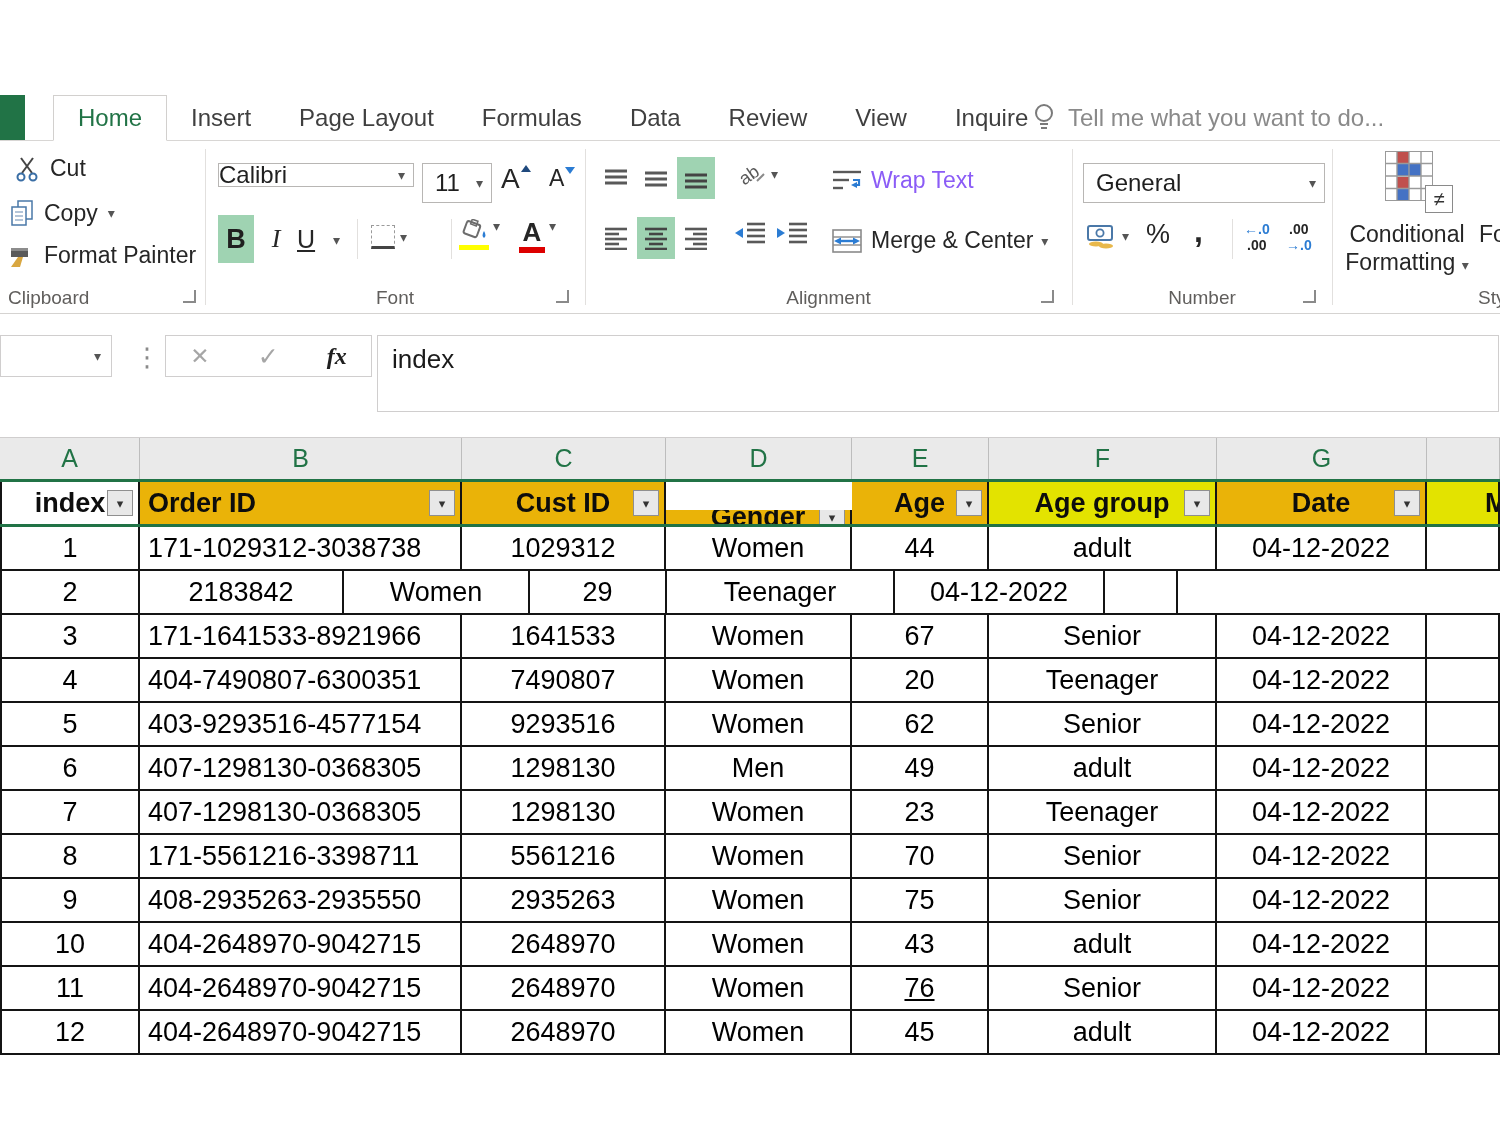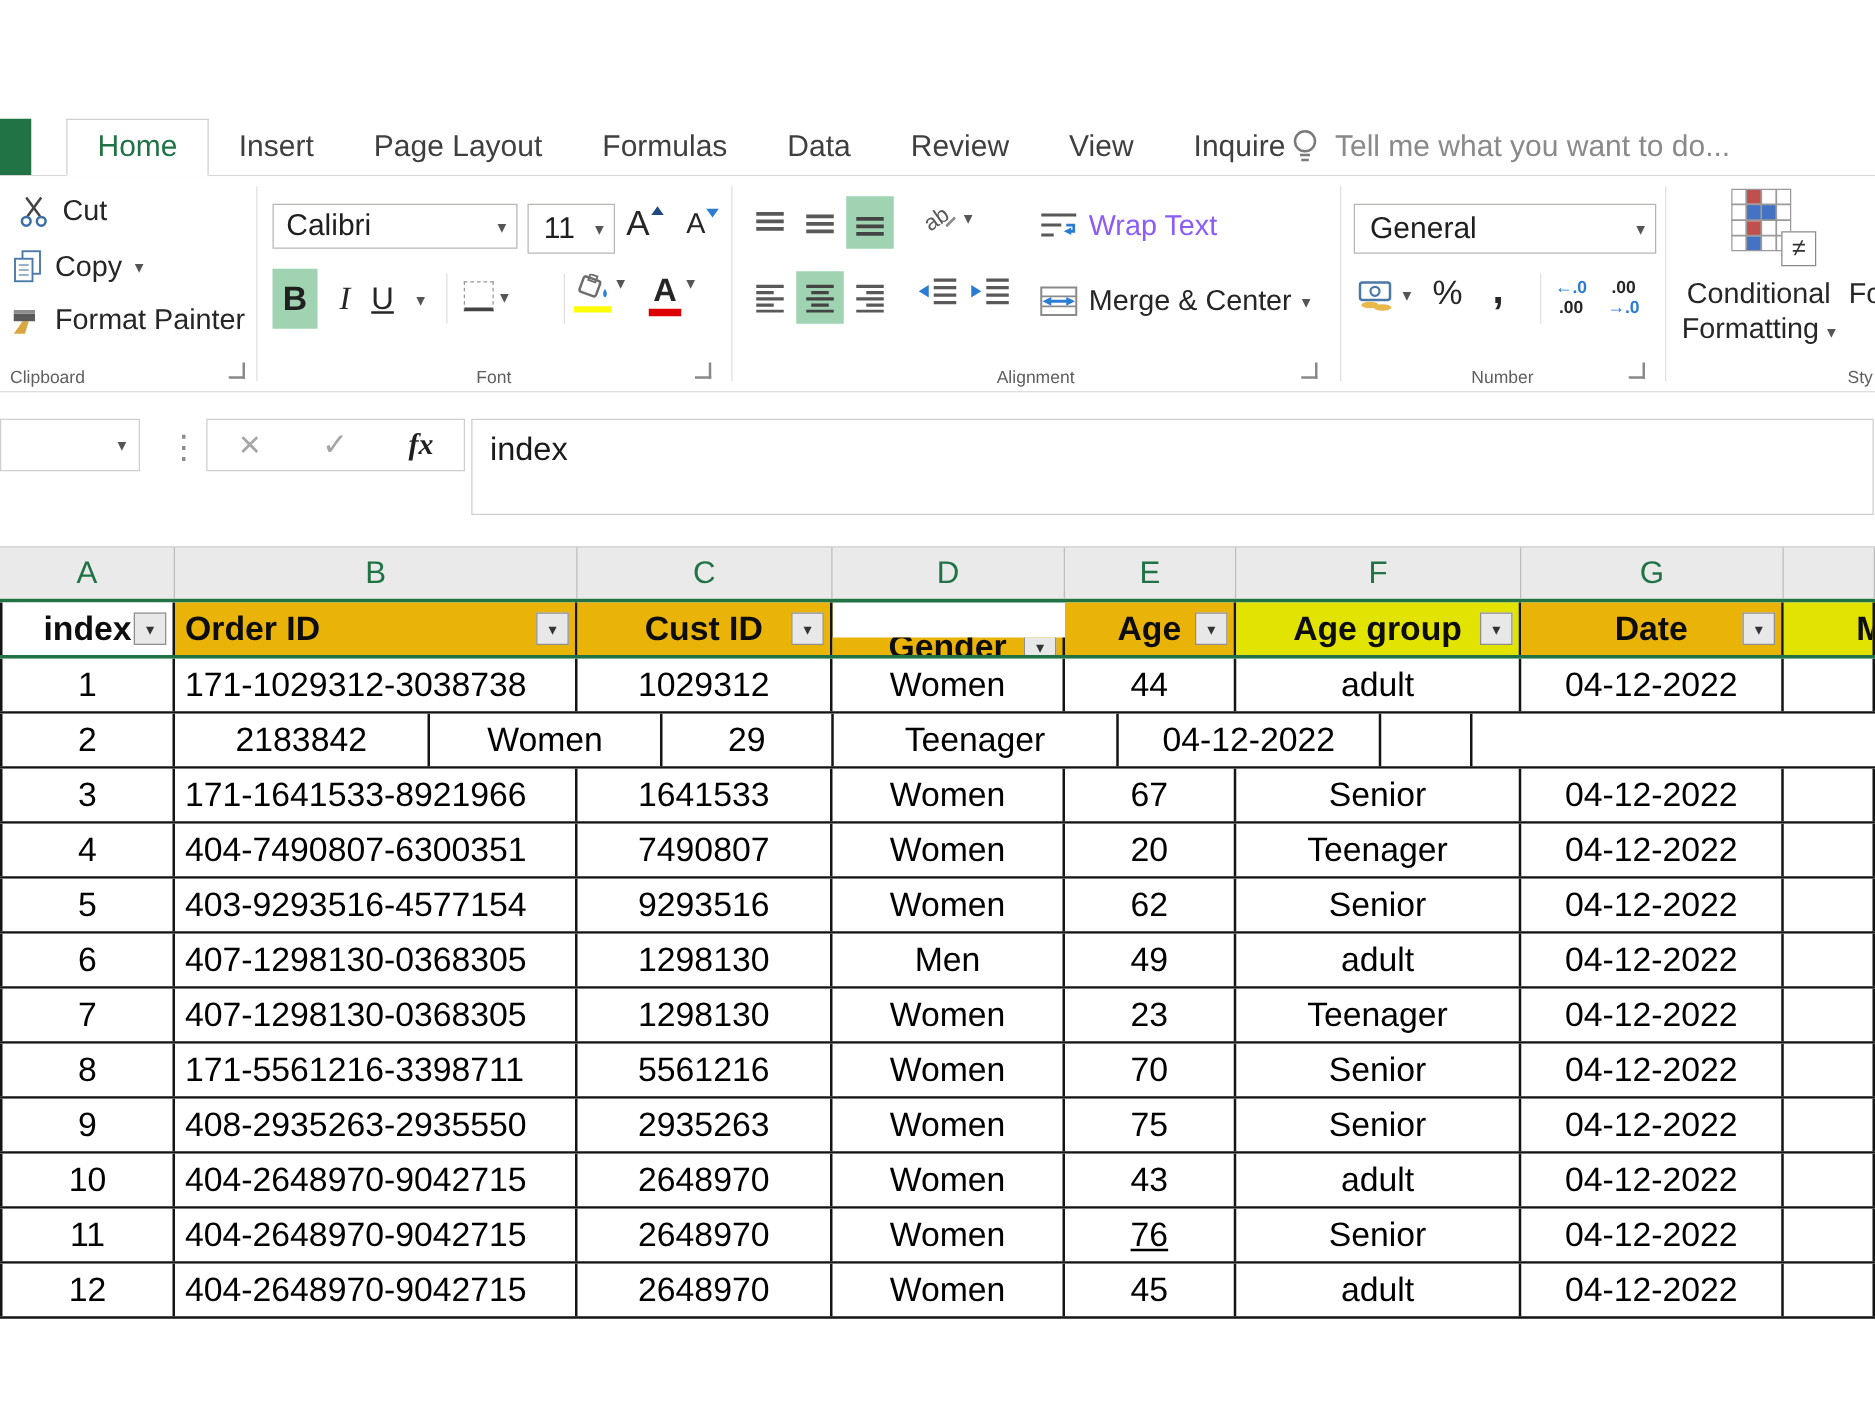--- a/index.html
+++ b/index.html
@@ -9,32 +9,32 @@
   #titlebar-space{height:95px;background:#fff}
   #tab-row{height:45px;display:flex;align-items:stretch;border-bottom:1px solid #d8d6d4;position:relative;background:#fff}
   #file-corner{width:25px;background:#217346}
   .tab{padding:0 24px;display:flex;align-items:center;font-size:24px;color:#3f3f3f;white-space:nowrap}
   .tab.active{color:#217346;background:#fff;border:1px solid #d2d0ce;border-bottom:1px solid #fff;margin-bottom:-1px;margin-left:28px}
   #tellme{position:absolute;left:1032px;top:0;height:45px;display:flex;align-items:center;gap:12px;color:#8a8a8a;font-size:24px}
   
   #ribbon{height:172px;position:relative;background:#fff;border-bottom:1px solid #d5d3d1}
   .gsep{position:absolute;top:8px;bottom:8px;width:1px;background:#e2e0de}
   .grp{position:absolute;top:0;height:172px}
-  .grp-label{position:absolute;bottom:4px;font-size:14px;color:#605e5c}
+  .grp-label{position:absolute;bottom:4px;font-size:19px;color:#605e5c}
   .launcher{position:absolute;bottom:10px;width:11px;height:11px;border-right:2px solid #8a8a8a;border-bottom:2px solid #8a8a8a}
   .dd{font-size:14px;color:#555;line-height:1}
   .vline{position:absolute;width:1px;background:#e2e0de}
   
   #grp-clipboard{left:0;width:205px}
   .clip-item{position:absolute;display:flex;align-items:center;gap:10px;font-size:23px;color:#262626}
   #btn-cut{left:14px;top:14px}#btn-copy{left:10px;top:58px}#btn-fp{left:8px;top:101px}
   
   #grp-font{left:205px;width:380px}
   .combo{position:absolute;border:1px solid #b8b6b4;background:#fff;display:flex;align-items:center;font-size:24px;color:#1f1f1f;box-sizing:border-box}
-  #font-name{left:13px;top:22px;width:196px;height:36px;padding-left:10px}
+  #font-name{left:13px;top:22px;width:196px;height:24px;}
   #font-size{left:217px;top:22px;width:70px;height:40px;padding-left:12px}
   .combo .dd{margin-left:auto;padding-right:8px}
   .sizebtn{position:absolute;display:flex;align-items:flex-start;gap:1px;color:#262626}
   #btn-grow{left:296px;top:24px}#btn-shrink{left:344px;top:26px}
   .bigA{font-size:28px;line-height:1}.smallA{font-size:23px;line-height:1}
   .tri{width:0;height:0;border-left:5px solid transparent;border-right:5px solid transparent;display:inline-block}
   .tri.up{border-bottom:7px solid #1f497d}.tri.down{border-top:7px solid #2b7cd3}
   .fbtn{position:absolute;display:flex;align-items:center;justify-content:center}
   #btn-bold{left:13px;top:74px;width:36px;height:48px;background:#9fd3b2;font-weight:bold;font-size:27px;color:#1f1f1f}
   #btn-italic{left:55px;top:74px;width:32px;height:48px;font-style:italic;font-size:26px;font-family:"Liberation Serif",serif;color:#262626}

